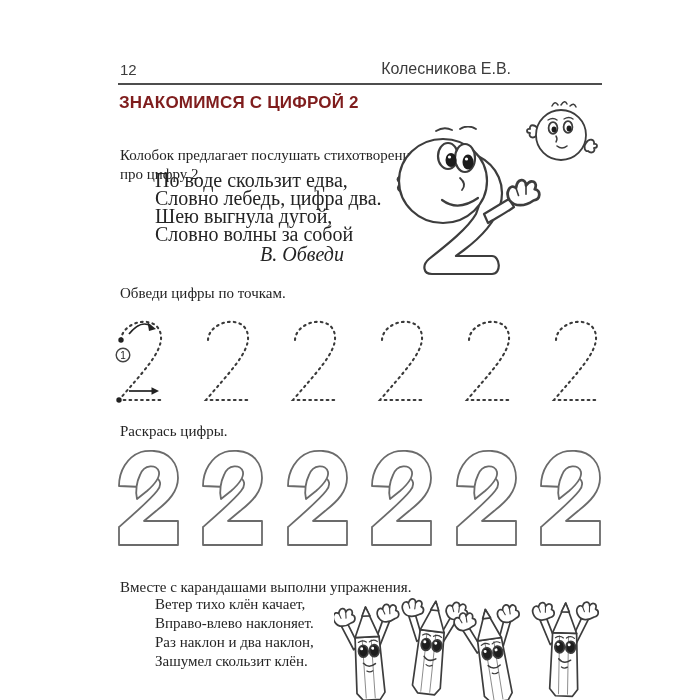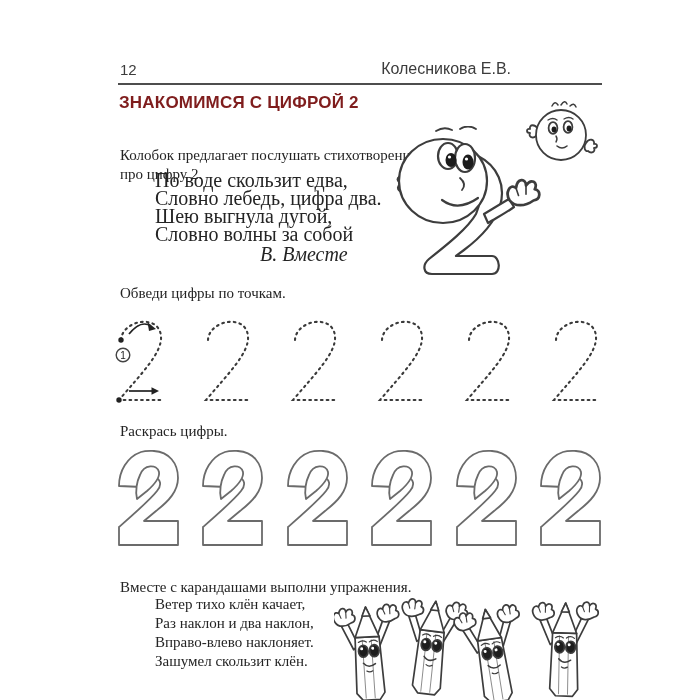--- a/index.html
+++ b/index.html
@@ -38,21 +38,21 @@
 
   <div class="title">ЗНАКОМИМСЯ С ЦИФРОЙ 2</div>
 
   <p class="intro">Колобок предлагает послушать стихотворение про цифру 2.</p>
 
   <div class="poem1">
     <div>По воде скользит едва,</div>
     <div>Словно лебедь, цифра два.</div>
     <div>Шею выгнула дугой,</div>
     <div>Словно волны за собой</div>
-    <div class="poem-author">В. Вместе</div>
+    <div class="poem-author">В. Обведи</div>
   </div>
 
   <svg class="fig fig-two-char" width="152" height="152" viewBox="0 0 152 152" xmlns="http://www.w3.org/2000/svg" xmlns:xlink="http://www.w3.org/1999/xlink">
     <g stroke="#3d3d3d" stroke-width="2.2" fill="#ffffff" stroke-linecap="round" stroke-linejoin="round">
 
       <g transform="translate(6,36)">
         <path d="M 26,22 C 22,14 12,10 10,16 C 2,12 -2,18 6,22 C -1,24 2,31 9,29 C 6,35 14,38 18,32 C 24,34 28,28 26,22 Z"></path>
         <path d="M 10,16 L 12,22 M 6,22 L 11,25" fill="none" stroke-width="1.3"></path>
       </g>
       <path d="M 28,58 C 36,60 42,64 48,68 L 44,76 C 37,72 30,68 26,66 Z"></path>
@@ -147,22 +147,22 @@
       <use xlink:href="#b2" x="253"></use>
         <use xlink:href="#b2" x="338"></use>
         <use xlink:href="#b2" x="422"></use>
     </g>
   </svg>
 
   <div class="task-label lbl-exercise">Вместе с карандашами выполни упражнения.</div>
 
   <div class="poem2">
     <div>Ветер тихо клён качает,</div>
+    <div>Вправо-влево наклоняет.</div>
     <div>Раз наклон и два наклон,</div>
-    <div>Вправо-влево наклоняет.</div>
     <div>Зашумел скользит клён.</div>
   </div>
 
   <svg class="fig fig-pencils" width="268" height="124" viewBox="0 0 268 124" xmlns="http://www.w3.org/2000/svg" xmlns:xlink="http://www.w3.org/1999/xlink">
     <defs>
       <g id="pcl" stroke="#3d3d3d" stroke-width="1.7" fill="#ffffff" stroke-linecap="round" stroke-linejoin="round">
 
         <path d="M 18,54 L 7,30 L 13,27 L 23,50 Z"></path>
         <path d="M 44,52 L 55,28 L 49,25 L 39,49 Z"></path>
 

